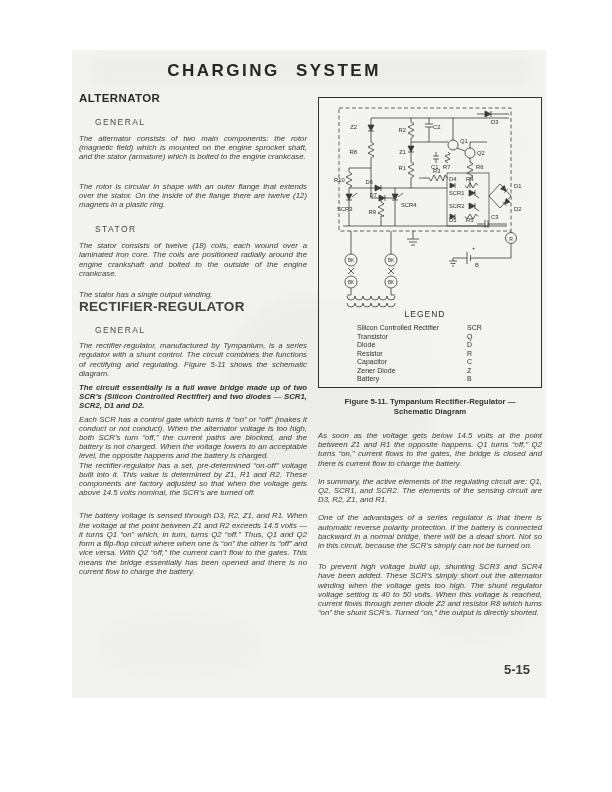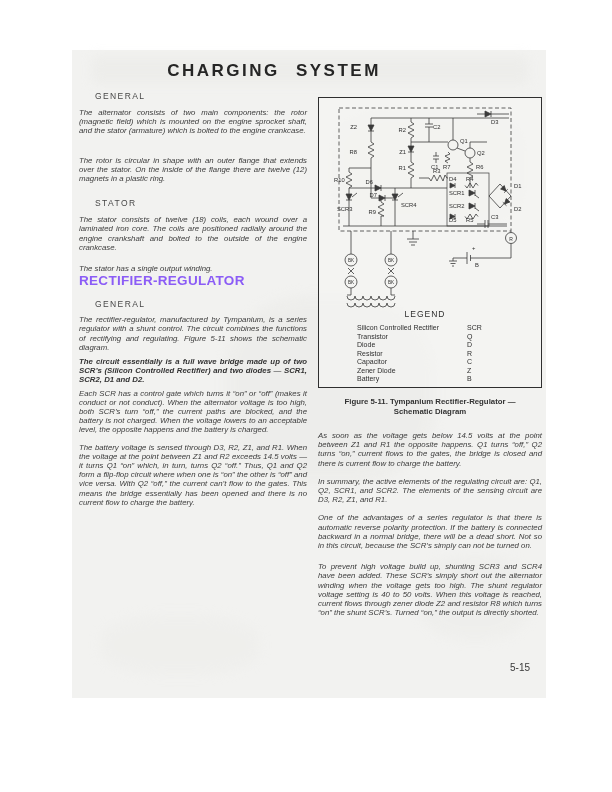--- a/index.html
+++ b/index.html
@@ -19,64 +19,66 @@
   .layer{position:absolute;z-index:2;}
   .page-title{
     left:0;top:61px;width:548px;text-align:center;
     font-size:17px;font-weight:bold;letter-spacing:2.5px;word-spacing:9px;color:#252525;
   }
   .col{color:#3b3b3b;}
   .col-left{left:79px;top:92px;width:228px;}
   .col-right{left:318px;top:97px;width:224px;}
 
   .h-section{font-size:11.5px;line-height:12px;font-weight:bold;letter-spacing:.4px;color:#2a2a2a;margin:0 0 14px 0;}
-  .h-rr{font-size:13.5px;line-height:14px;font-weight:bold;letter-spacing:.3px;color:#8b5cf6;margin:0 0 12px 0;}
+  .h-rr{font-size:13.5px;line-height:14px;font-weight:bold;letter-spacing:.3px;color:#404040;margin:0 0 12px 0;}
   .h-sub{font-size:8.5px;line-height:9px;font-weight:normal;letter-spacing:1.4px;color:#474747;margin:0 0 7px 16px;}
   p.body{font-size:7.8px;line-height:9.2px;text-align:justify;margin:0;color:#3b3b3b;font-style:italic;}
   p.bold{font-weight:bold;color:#333;}
 
   .figure-box{
     width:222px;height:289px;border:1.2px solid #2f2f2f;background:rgba(246,246,244,.55);
     margin:0 0 9px 0;box-sizing:content-box;
   }
   .fig-caption{font-size:7.8px;line-height:9.5px;font-weight:bold;text-align:center;color:#333;margin:0 0 15px 0;}
 
   .page-number{
     left:318px;top:662px;width:212px;text-align:right;
-    font-size:10px;font-weight:normal;color:#3a3a3a;
+    font-size:13px;font-weight:bold;color:#3a3a3a;
   }
   svg text{font-family:"Liberation Sans",sans-serif;fill:#2e2e2e;}
 </style>
 </head>
 <body>
 
 <div class="tint"></div>
 <div class="wash w1"></div>
 <div class="wash w2"></div>
 <div class="wash w3"></div>
 <div class="wash w4"></div>
 <div class="wash w5"></div>
 
 <div class="layer page-title">CHARGING SYSTEM</div>
 
 <div class="layer col col-left">
+  <div class="h-section">ALTERNATOR</div>
   <div class="h-sub">GENERAL</div>
   <p class="body" style="margin-bottom:20px">The alternator consists of two main components: the rotor (magnetic field) which is mounted on the engine sprocket shaft, and the stator (armature) which is bolted to the engine crankcase.</p>
 
   <p class="body" style="margin-bottom:16px">The rotor is circular in shape with an outer flange that extends over the stator. On the inside of the flange there are twelve (12) magnets in a plastic ring.</p>
 
   <div class="h-sub">STATOR</div>
   <p class="body" style="margin-bottom:12px">The stator consists of twelve (18) coils, each wound over a laminated iron core. The coils are positioned radially around the engine crankshaft and bolted to the outside of the engine crankcase.</p>
   <p class="body" style="margin-bottom:1px">The stator has a single output winding.</p>
 
   <div class="h-rr">RECTIFIER-REGULATOR</div>
   <div class="h-sub" style="margin-bottom:6px">GENERAL</div>
   <p class="body" style="margin-bottom:5px">The rectifier-regulator, manufactured by Tympanium, is a series regulator with a shunt control. The circuit combines the functions of rectifying and regulating. Figure 5-11 shows the schematic diagram.</p>
   <p class="body bold" style="margin-bottom:4px">The circuit essentially is a full wave bridge made up of two SCR’s (Silicon Controlled Rectifier) and two diodes — SCR1, SCR2, D1 and D2.</p>
-  <p class="body" style="margin-bottom:8px">Each SCR has a control gate which turns it “on” or “off” (makes it conduct or not conduct). When the alternator voltage is too high, both SCR’s turn “off,” the current paths are blocked, and the battery is not charged. When the voltage lowers to an acceptable level, the opposite happens and the battery is charged.</p>
+  <p class="body" style="margin-bottom:0">Each SCR has a control gate which turns it “on” or “off” (makes it conduct or not conduct). When the alternator voltage is too high, both SCR’s turn “off,” the current paths are blocked, and the battery is not charged. When the voltage lowers to an acceptable level, the opposite happens and the battery is charged.</p>
+  <p class="body" style="margin-bottom:14px">The rectifier-regulator has a set, pre-determined “on-off” voltage built into it. This value is determined by Z1, R1 and R2. These components are factory adjusted so that when the voltage gets above 14.5 volts nominal, the SCR’s are turned off.</p>
   <p class="body">The battery voltage is sensed through D3, R2, Z1, and R1. When the voltage at the point between Z1 and R2 exceeds 14.5 volts — it turns Q1 “on” which, in turn, turns Q2 “off.” Thus, Q1 and Q2 form a flip-flop circuit where when one is “on” the other is “off” and vice versa. With Q2 “off,” the current can’t flow to the gates. This means the bridge essentially has been opened and there is no current flow to charge the battery.</p>
 </div>
 
 <div class="layer col col-right">
 
   <div class="figure-box">
     <svg viewBox="0 0 222 289" width="222" height="289">
 
       <g stroke="#3a3a3a" stroke-width="0.8" fill="none">
         <rect x="20" y="10" width="172" height="123" stroke-dasharray="4 2.5"></rect>

